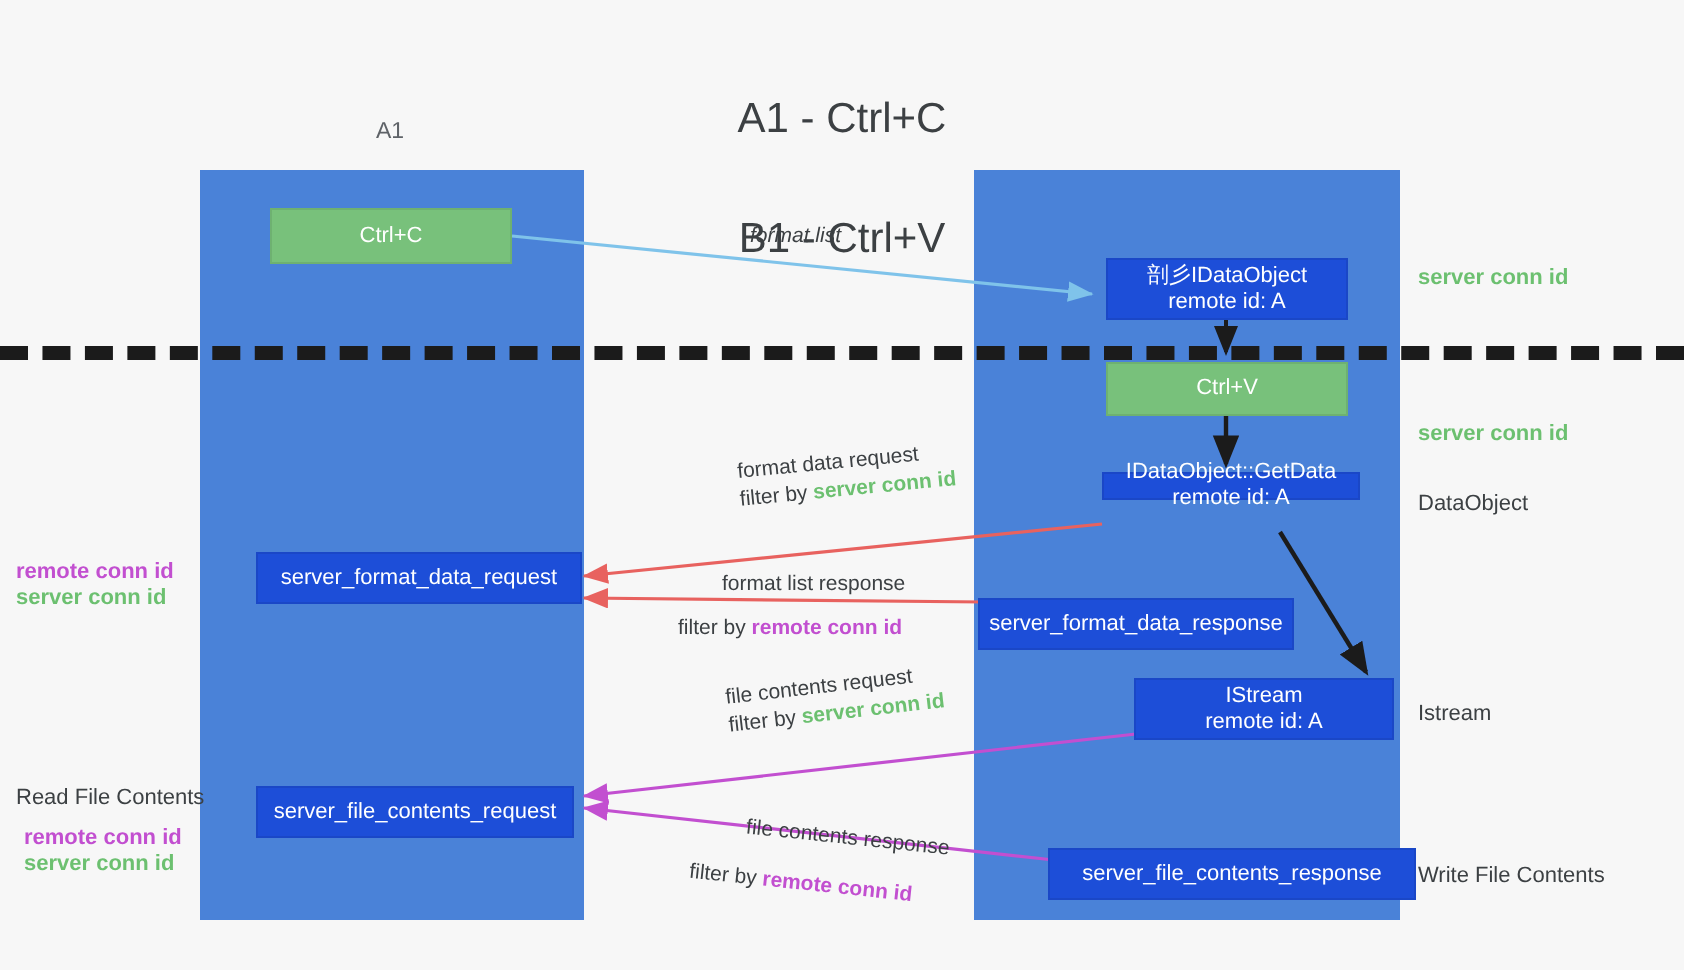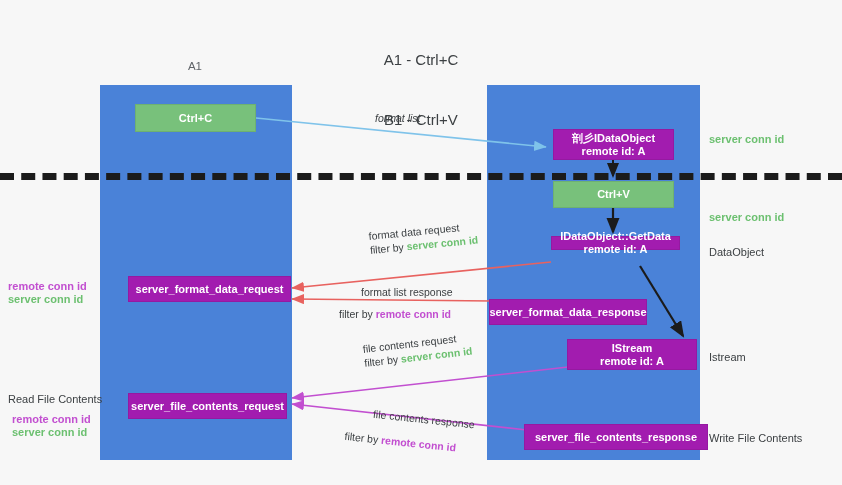--- a/index.html
+++ b/index.html
@@ -21,21 +21,21 @@
     width: 842px;
     height: 485px;
   }
 
   
   .title {
     position: absolute;
     left: 0; right: 0;
     top: 10px;
     text-align: center;
-    font-size: 15px;
+    font-size: 21px;
     line-height: 20px;
     color: #3c4043;
     white-space: pre;
   }
 
   
   .col-header {
     position: absolute;
     text-align: center;
     font-size: 11.5px;
@@ -55,24 +55,23 @@
     box-sizing: border-box;
     display: flex;
     flex-direction: column;
     align-items: center;
     justify-content: center;
     text-align: center;
     color: #ffffff;
     font-size: 11px;
     line-height: 13px;
     border: 1px solid rgba(0,0,0,0.08);
-    font-weight: bold;
   }
   .node.green { background: #78c17b; }
-  .node.orange { background: #a21caf; }
+  .node.orange { background: #1d4ed8; }
   .node .l2 { font-size: 11px; line-height: 13px; }
 
   
   .side-label {
     position: absolute;
     font-size: 11px;
     line-height: 14px;
     color: #3c4043;
     white-space: nowrap;
   }

